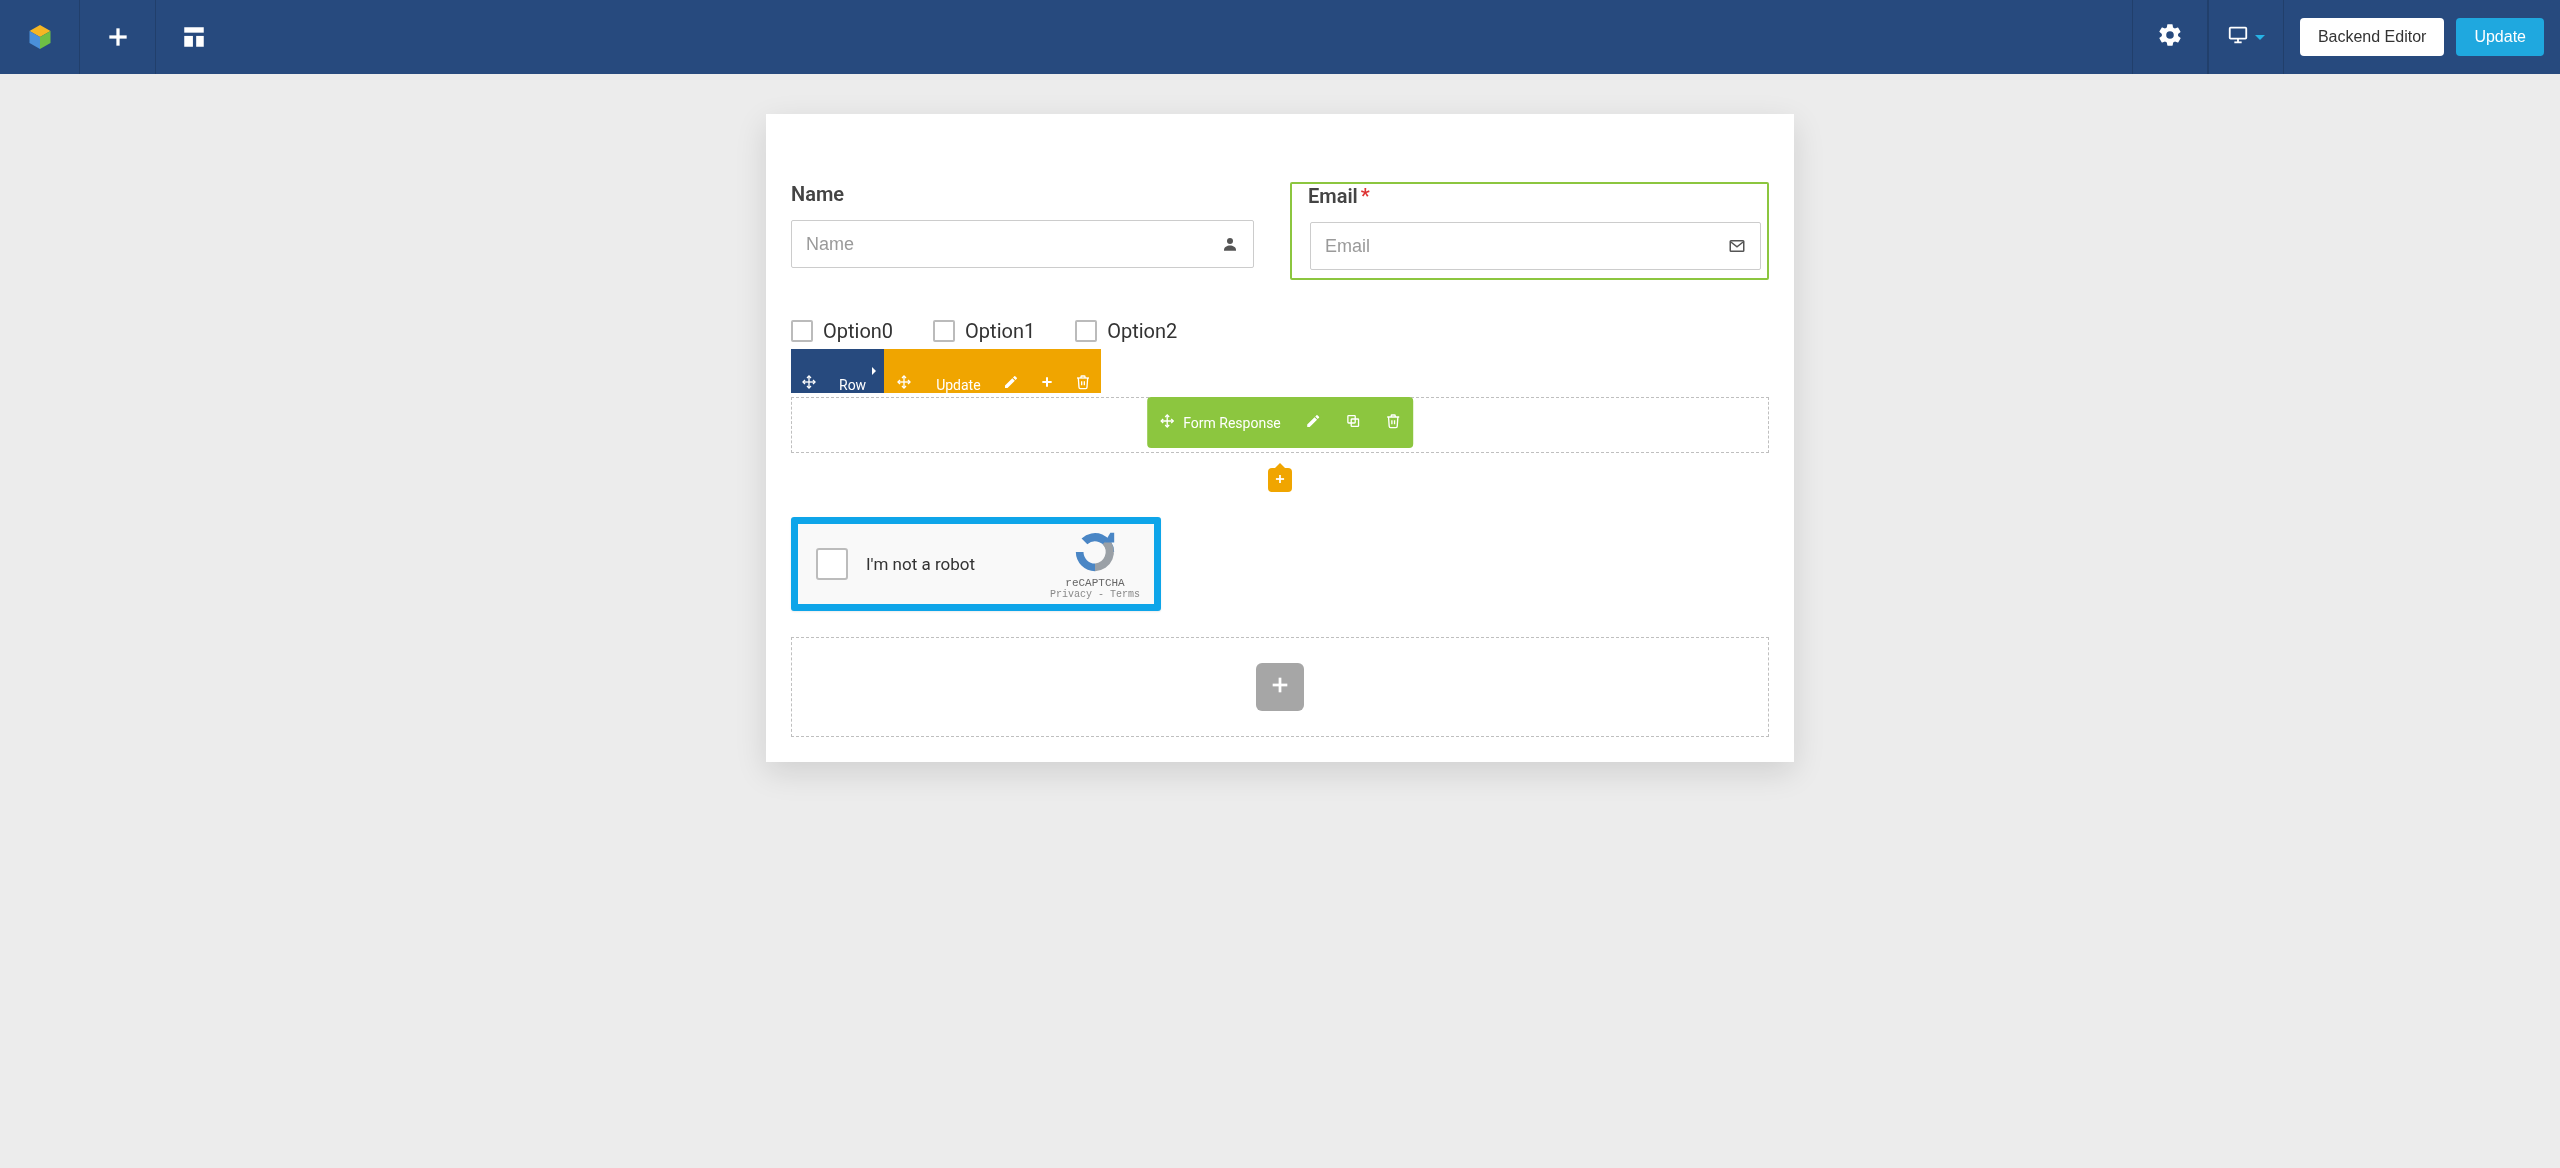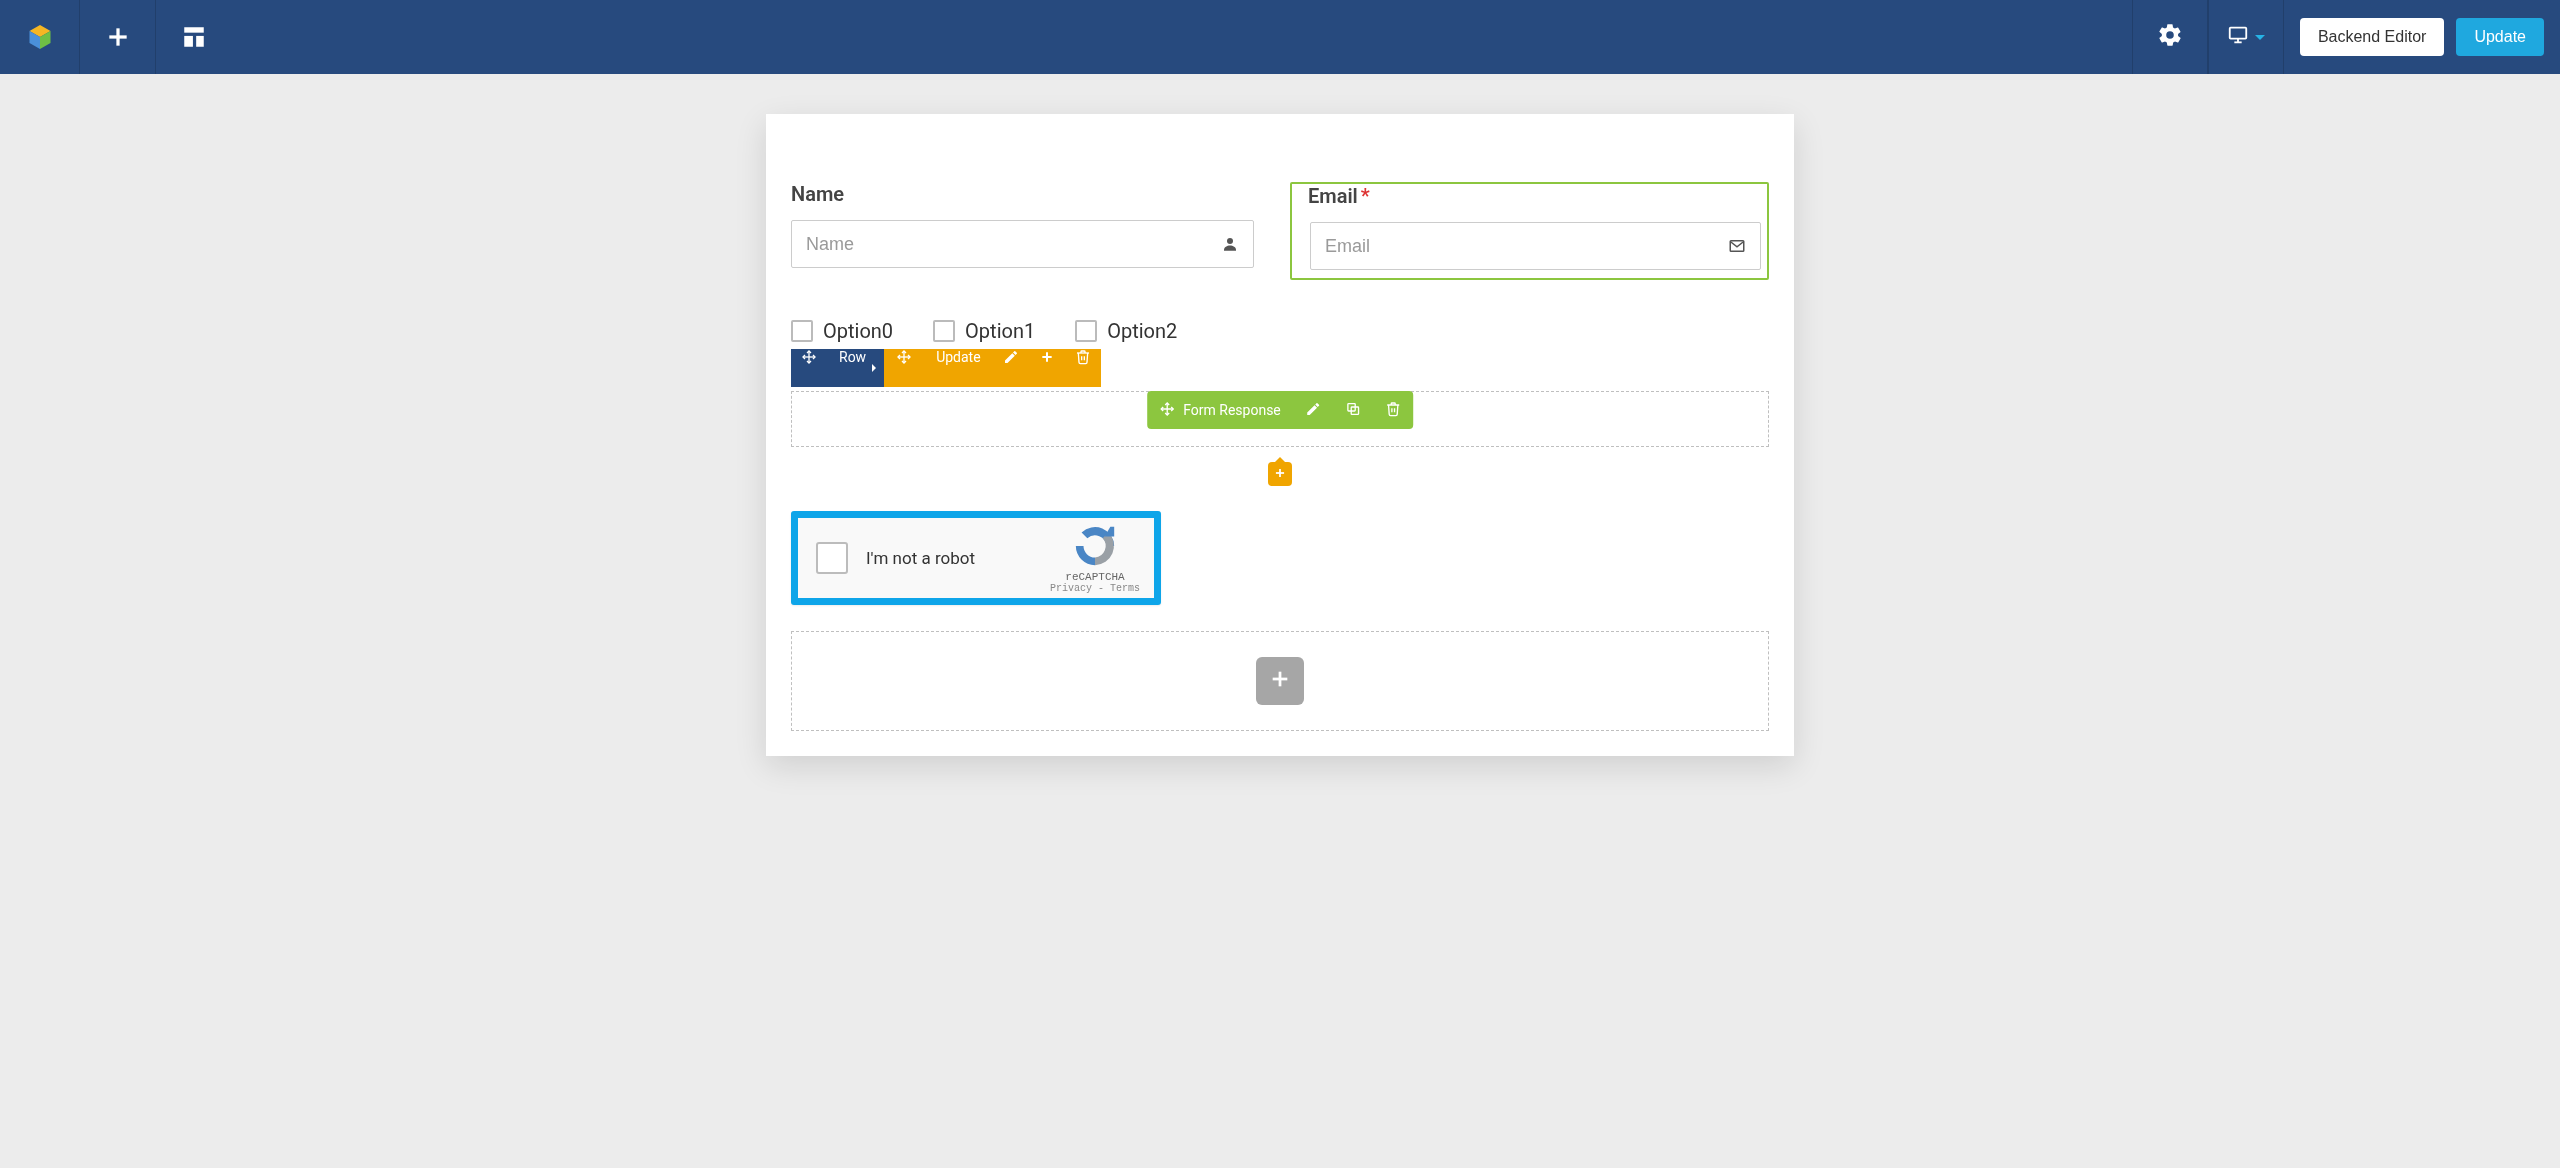--- a/index.html
+++ b/index.html
@@ -90,21 +90,21 @@
   .chk .box {
     width:22px; height:22px; border:2px solid #bbb; border-radius:2px; background:#fff;
   }
   .chk .lbl { font-size:20px; color:#333; }
 
   
   .controls-bar {
     display:flex; margin-top:6px;
   }
   .ctl {
-    height:38px; display:flex; align-items:flex-start; padding:0 12px; color:#fff; cursor:pointer;
+    height:44px; display:flex; align-items:flex-end; padding:0 12px; color:#fff; cursor:pointer;
     gap:8px; font-size:14px;
   }
   .ctl svg { width:16px; height:16px; }
   .ctl-row-drag { background:#274a7e; padding-left:10px; padding-right:10px; }
   .ctl-row-label { background:#274a7e; padding-right:18px; position:relative; }
   .ctl-row-label::after {
     content:""; position:absolute; right:8px; top:50%; transform:translateY(-50%);
     width:0; height:0; border-top:4px solid transparent; border-bottom:4px solid transparent;
     border-left:4px solid #fff;
   }
@@ -115,21 +115,21 @@
   
   .placeholder-block {
     margin-top:4px;
     border:1px dashed #bfbfbf;
     position:relative;
     height:56px;
   }
   .form-response-bar {
     position:absolute; top:-1px; left:50%; transform:translate(-50%,0);
     display:flex; align-items:center; background:#8cc63f; color:#fff;
-    border-radius:4px; height:38px;
+    border-radius:4px; height:51px;
   }
   .form-response-bar .seg {
     display:flex; align-items:center; gap:8px; padding:0 12px; cursor:pointer; font-size:14px;
   }
   .form-response-bar svg { width:16px; height:16px; }
 
   .add-below {
     position:absolute; left:50%; bottom:-40px; transform:translateX(-50%);
     width:24px; height:24px; background:#f0a500; border-radius:4px;
     display:flex; align-items:center; justify-content:center; color:#fff; cursor:pointer;

